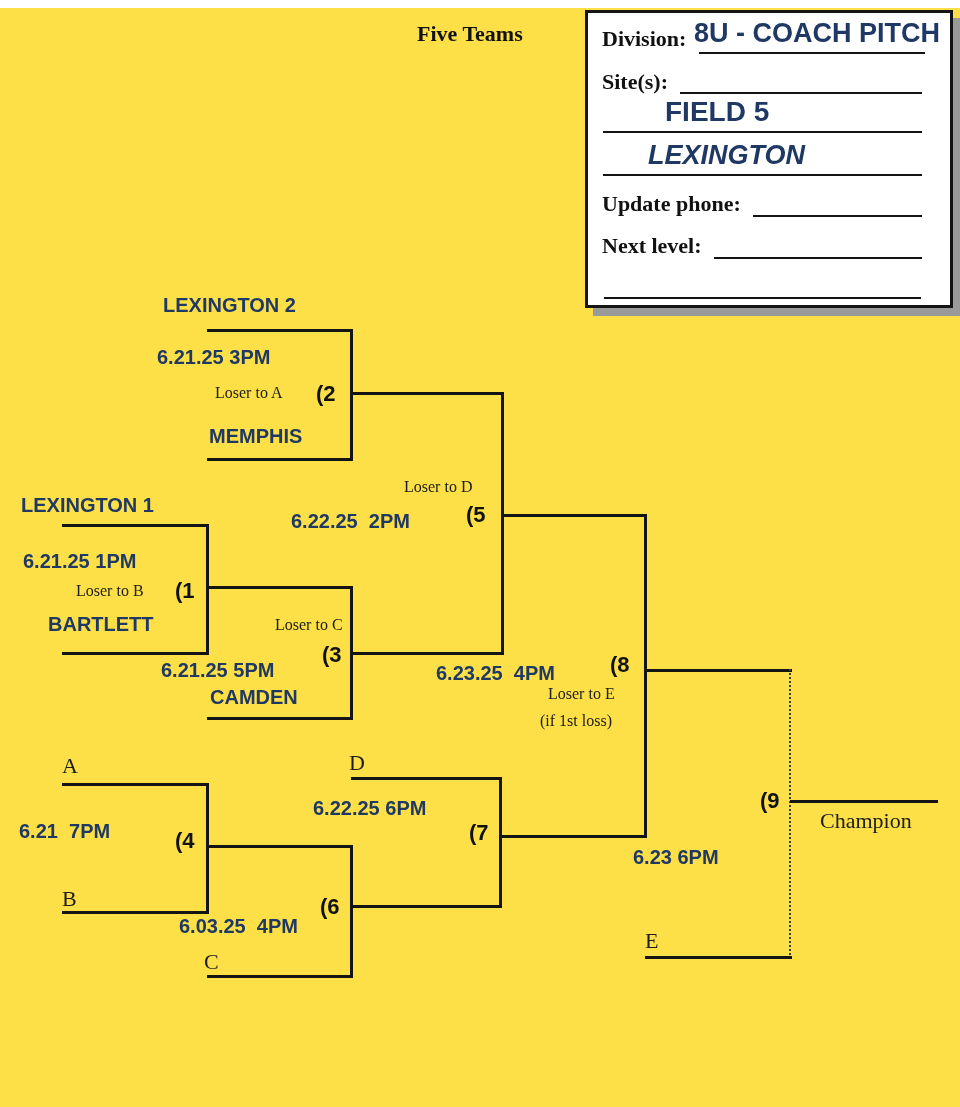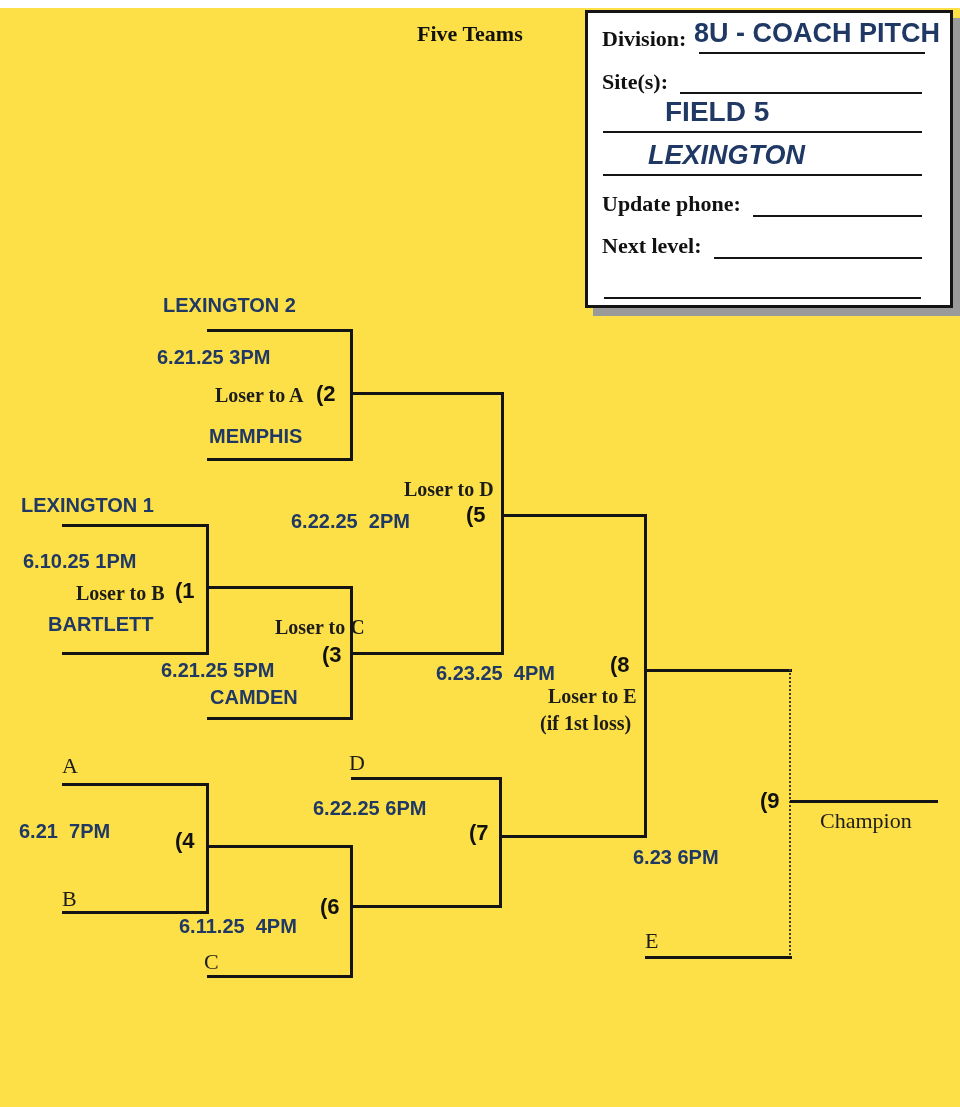--- a/index.html
+++ b/index.html
@@ -10,21 +10,21 @@
   .serif{font-family:"Liberation Serif",serif;color:#1c1c1c;}
   .serifb{font-family:"Liberation Serif",serif;font-weight:bold;color:#111;}
   .gnum{font-family:"Liberation Sans",sans-serif;font-weight:bold;color:#111;font-size:22px;}
   .hl{position:absolute;height:3px;background:#141414;}
   .vl{position:absolute;width:3px;background:#141414;}
   .hl2{position:absolute;height:2px;background:#141414;}
   .vld{position:absolute;width:0;border-left:2px dotted #3a3a3a;}
   #infobox{position:absolute;left:585px;top:2px;width:362px;height:292px;background:#fff;
            border:3px solid #141414;box-shadow:8px 8px 0 #9a9a9a;}
   .sz26{font-size:20px;} .sz28{font-size:28px;} .sz27{font-size:27px;}
-  .sz22{font-size:22px;} .sz20{font-size:20px;font-weight:bold;}
+  .sz22{font-size:22px;} .sz20{font-size:16px;}
 </style>
 </head>
 <body>
 
 <div id="page">
 
   <span class="t serifb sz22" style="left:417px;top:14px;">Five Teams</span>
 
   <div id="infobox">
     <span class="t serifb sz22" style="left:14px;top:14px;">Division:</span>
@@ -54,21 +54,21 @@
   <span class="t navy sz26" style="left:157px;top:339px;">6.21.25 3PM</span>
   <span class="t serif sz20" style="left:215px;top:377px;">Loser to A</span>
   <span class="t gnum" style="left:316px;top:374px;">(2</span>
   <span class="t navy sz26" style="left:209px;top:418px;text-align:center;">MEMPHIS</span>
   <div class="hl" style="left:207px;top:450px;width:146px;"></div>
   <div class="vl" style="left:350px;top:321px;height:132px;"></div>
   <div class="hl" style="left:351px;top:384px;width:152px;"></div>
 
   <span class="t navy sz26" style="left:21px;top:487px;">LEXINGTON 1</span>
   <div class="hl" style="left:62px;top:516px;width:147px;"></div>
-  <span class="t navy sz26" style="left:23px;top:543px;">6.10.25 1PM</span>
+  <span class="t navy sz26" style="left:23px;top:543px;">6.21.25 1PM</span>
   <span class="t serif sz20" style="left:76px;top:575px;">Loser to B</span>
   <span class="t gnum" style="left:175px;top:571px;">(1</span>
   <span class="t navy sz26" style="left:48px;top:606px;">BARTLETT</span>
   <div class="hl" style="left:62px;top:644px;width:147px;"></div>
   <div class="vl" style="left:206px;top:516px;height:131px;"></div>
   <div class="hl" style="left:207px;top:578px;width:146px;"></div>
 
   <span class="t serif sz20" style="left:275px;top:609px;">Loser to C</span>
   <span class="t gnum" style="left:322px;top:635px;">(3</span>
   <span class="t navy sz26" style="left:161px;top:652px;">6.21.25 5PM</span>
@@ -93,21 +93,21 @@
   <span class="t serif sz22" style="left:62px;top:746px;">A</span>
   <div class="hl" style="left:62px;top:775px;width:147px;"></div>
   <span class="t navy sz26" style="left:19px;top:813px;">6.21  7PM</span>
   <span class="t gnum" style="left:175px;top:821px;">(4</span>
   <span class="t serif sz22" style="left:62px;top:879px;">B</span>
   <div class="hl" style="left:62px;top:903px;width:147px;"></div>
   <div class="vl" style="left:206px;top:775px;height:131px;"></div>
   <div class="hl" style="left:207px;top:837px;width:146px;"></div>
 
   <span class="t gnum" style="left:320px;top:887px;">(6</span>
-  <span class="t navy sz26" style="left:179px;top:908px;">6.11.25  4PM</span>
+  <span class="t navy sz26" style="left:179px;top:908px;">6.03.25  4PM</span>
   <span class="t serif sz22" style="left:204px;top:942px;">C</span>
   <div class="hl" style="left:207px;top:967px;width:146px;"></div>
   <div class="vl" style="left:350px;top:837px;height:133px;"></div>
   <div class="hl" style="left:351px;top:897px;width:150px;"></div>
 
   <span class="t serif sz22" style="left:349px;top:743px;">D</span>
   <div class="hl" style="left:351px;top:769px;width:150px;"></div>
   <span class="t navy sz26" style="left:313px;top:790px;">6.22.25 6PM</span>
   <span class="t gnum" style="left:469px;top:813px;">(7</span>
   <div class="vl" style="left:499px;top:769px;height:131px;"></div>

